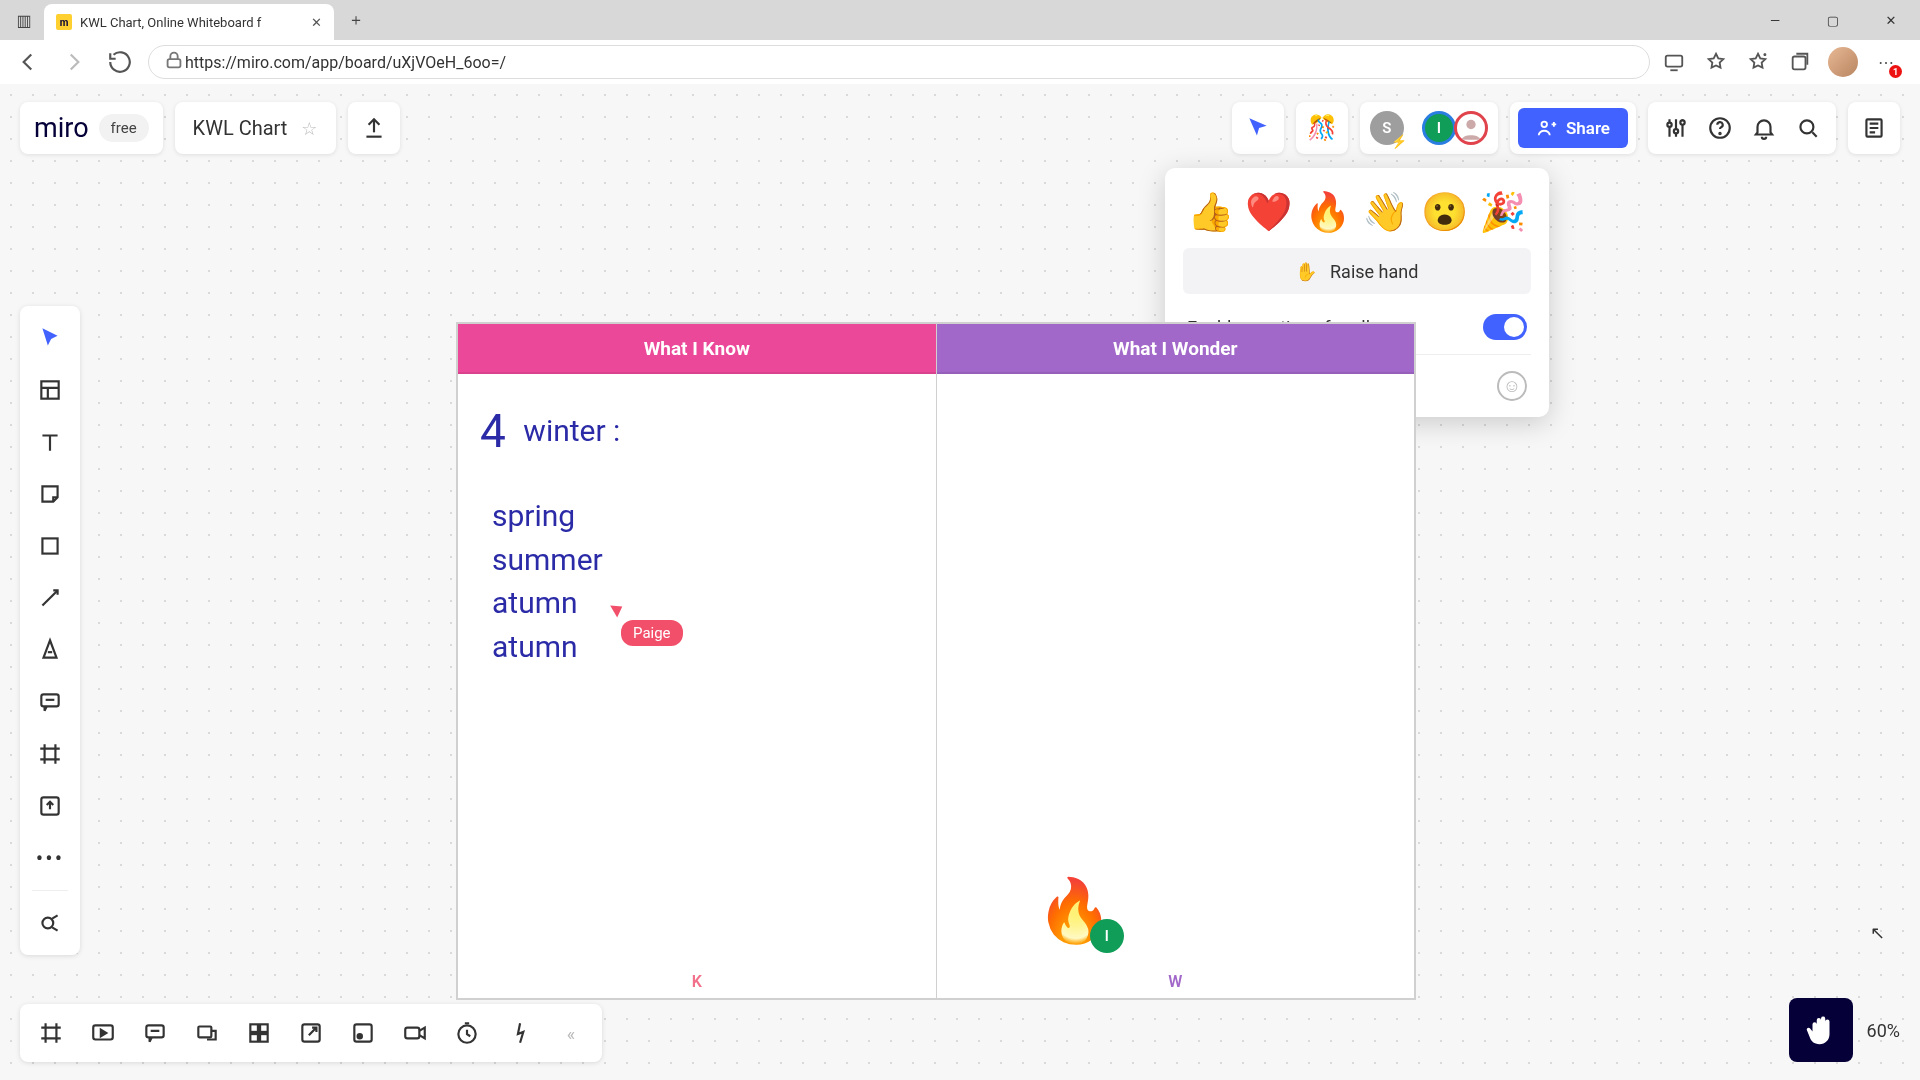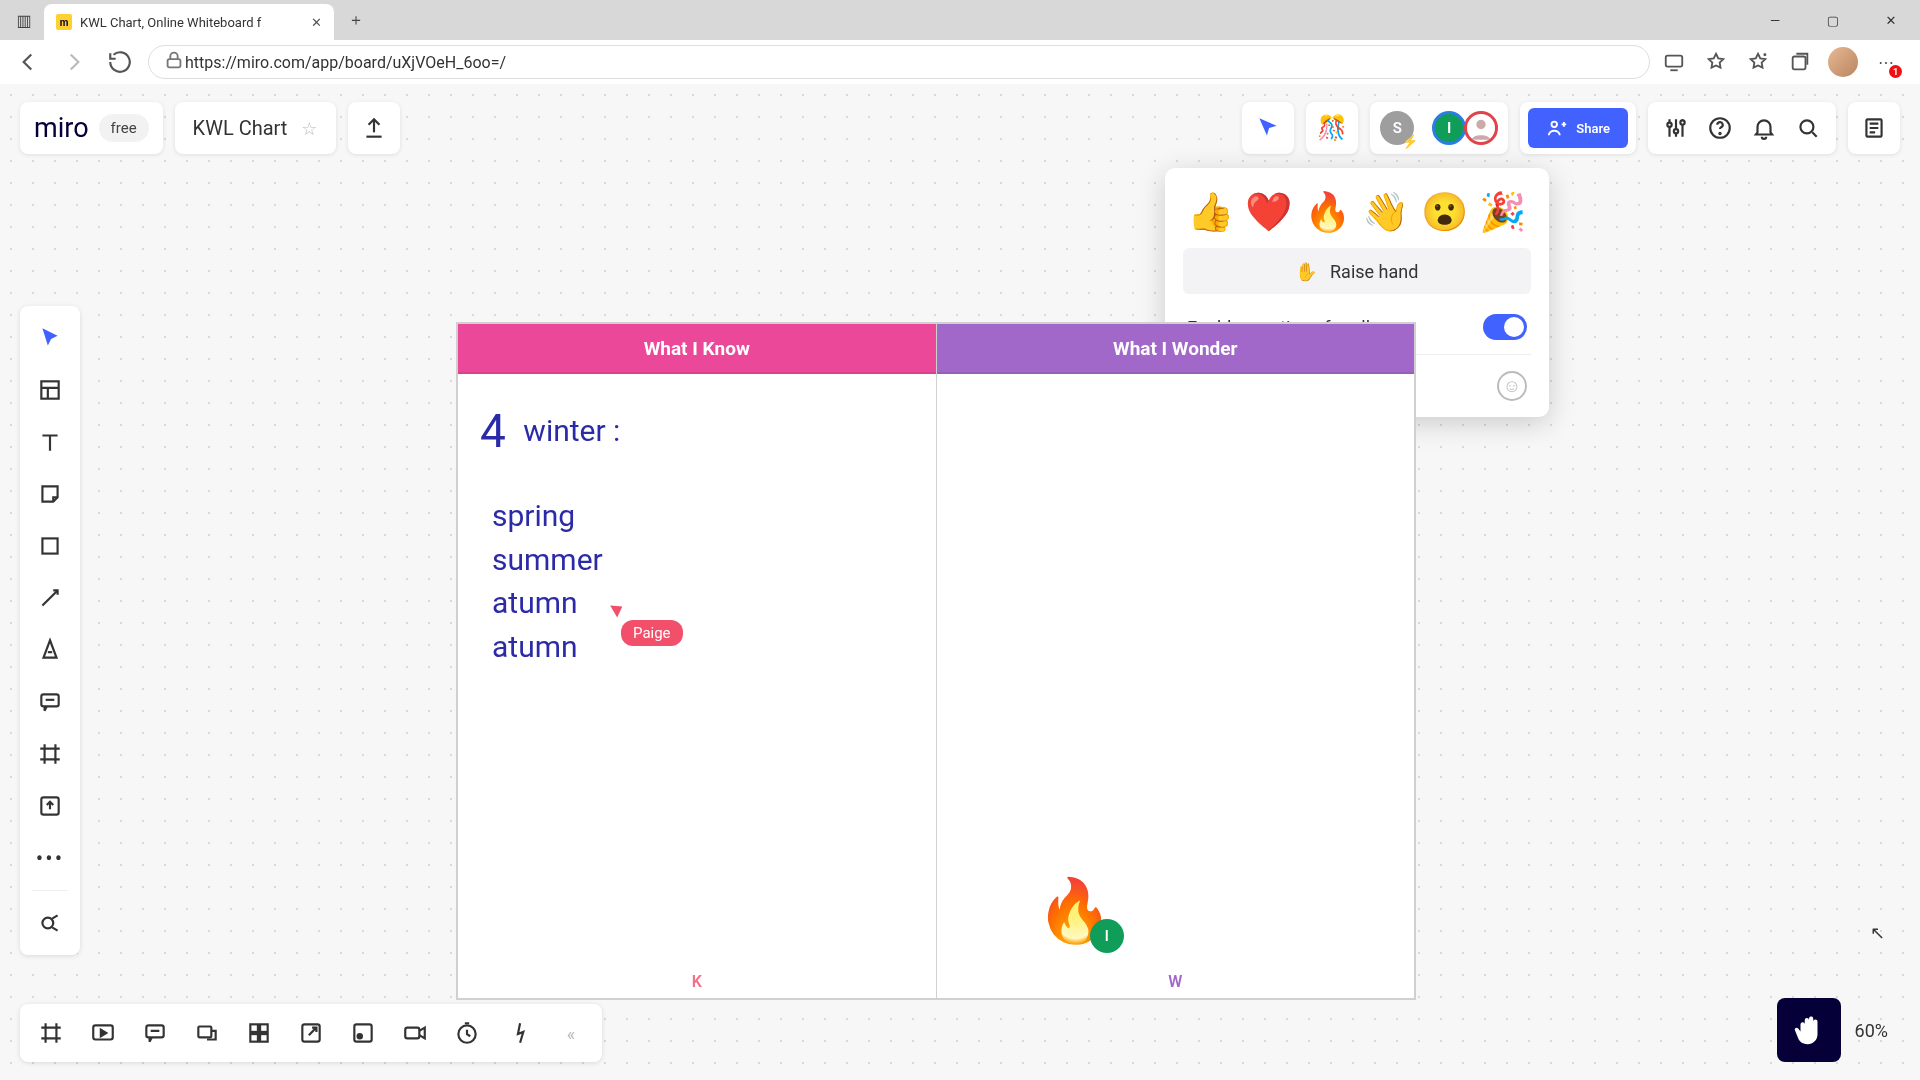--- a/index.html
+++ b/index.html
@@ -46,39 +46,39 @@
 .right-cluster { margin-left:auto; display:flex; align-items:center; gap:12px; }
 .cursor-card { width:52px; justify-content:center; color:#4262ff; }
 .confetti-card { width:52px; justify-content:center; }
 .avatars-card { padding:0 10px; gap:6px; }
 .av { width:34px; height:34px; border-radius:50%; display:flex; align-items:center; justify-content:center; font-size:15px; font-weight:600; color:#fff; position:relative; }
 .av.s { background:#9e9e9e; }
 .av.s::after { content:"⚡"; position:absolute; bottom:-4px; right:-4px; font-size:13px; }
 .av.i { background:#0f9d58; border:3px solid #2a7de1; }
 .av.p { background:#fff; border:3px solid #e0434b; overflow:hidden; }
 .av.p svg { width:100%; height:100%; }
-.share-btn { background:#4262ff; color:#fff; border:none; height:40px; padding:0 18px; border-radius:6px; font-size:13px; font-weight:600; display:flex; align-items:center; gap:8px; cursor:pointer; }
+.share-btn { background:#4262ff; color:#fff; border:none; height:40px; padding:0 18px; border-radius:6px; font-size:17px; font-weight:600; display:flex; align-items:center; gap:8px; cursor:pointer; }
 .controls-card { padding:0 8px; gap:4px; }
 .controls-card .ic { width:40px; height:40px; display:flex; align-items:center; justify-content:center; color:#333; }
 .panel-card { width:52px; justify-content:center; }
 
 
 .left-toolbar { position:absolute; left:20px; top:222px; width:60px; background:#fff; border-radius:8px; box-shadow:0 1px 5px rgba(0,0,0,.12); display:flex; flex-direction:column; align-items:center; padding:8px 0; gap:4px; }
 .lt-item { width:48px; height:48px; display:flex; align-items:center; justify-content:center; color:#333; border-radius:6px; cursor:pointer; }
 .lt-item.active { color:#4262ff; }
 .lt-item.cursor svg { fill:#4262ff; }
 .lt-sep { width:36px; height:1px; background:#eee; margin:4px 0; }
 
 
 .bottom-toolbar { position:absolute; left:20px; bottom:18px; background:#fff; border-radius:8px; box-shadow:0 1px 5px rgba(0,0,0,.12); display:flex; align-items:center; padding:6px 14px; gap:18px; height:58px; }
 .bt-item { width:34px; height:34px; display:flex; align-items:center; justify-content:center; color:#333; cursor:pointer; font-size:22px; }
 .bt-expand { color:#bbb; font-size:18px; }
 
 
-.br-controls { position:absolute; right:32px; bottom:18px; display:flex; align-items:center; gap:14px; }
+.br-controls { position:absolute; right:20px; bottom:18px; display:flex; align-items:center; gap:14px; }
 .hand-btn { width:64px; height:64px; background:#050038; border-radius:8px; display:flex; align-items:center; justify-content:center; color:#fff; cursor:pointer; }
 .zoom-lbl { font-size:18px; color:#333; }
 
 
 .kwl { position:absolute; left:456px; top:238px; width:960px; background:#fff; border:2px solid #d0d0d0; display:flex; }
 .kwl-col { flex:1; border-right:1px solid #d0d0d0; display:flex; flex-direction:column; position:relative; }
 .kwl-col:last-child { border-right:none; }
 .kwl-head { height:50px; display:flex; align-items:center; justify-content:center; font-weight:700; font-size:19px; color:#fff; border-bottom:2px solid rgba(0,0,0,.07); }
 .kwl-head.k { background:#ec4899; }
 .kwl-head.w { background:#a268c9; }

